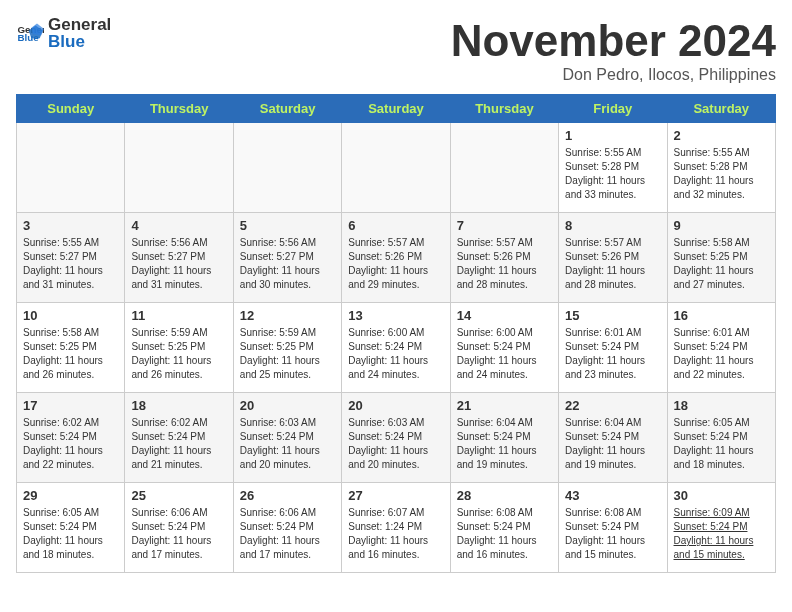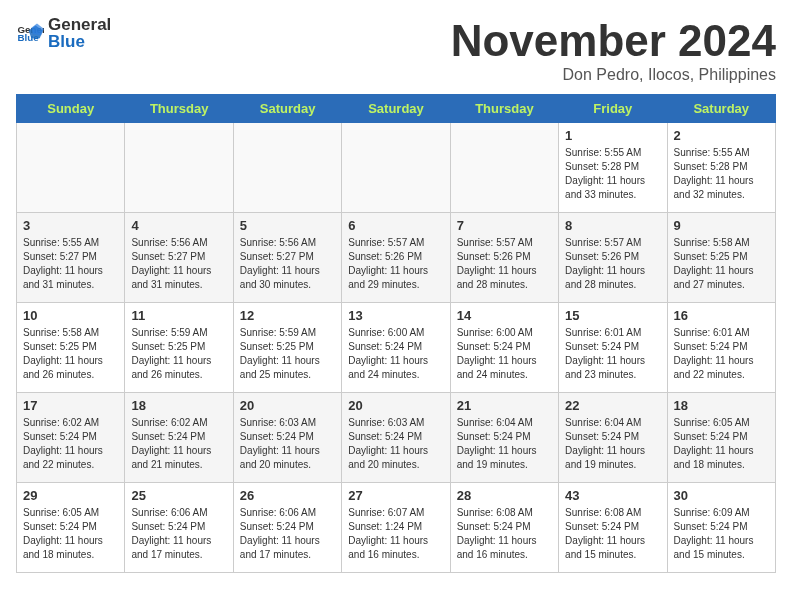--- a/index.html
+++ b/index.html
@@ -295,19 +295,19 @@
 Daylight: 11 hours and 16 minutes.</div>
         </td>
         <td>
           <span class="day-number">43</span>
           <div class="day-info" style="white-space: pre-line;">Sunrise: 6:08 AM
 Sunset: 5:24 PM
 Daylight: 11 hours and 15 minutes.</div>
         </td>
         <td>
           <span class="day-number">30</span>
-          <div class="day-info" style="white-space: pre-line;">Sunrise: 6:09 AM
+          <div class="day-info" style="white-space: pre-line; text-decoration: underline;">Sunrise: 6:09 AM
 Sunset: 5:24 PM
 Daylight: 11 hours and 15 minutes.</div>
         </td>
       </tr>
     </tbody>
 </table>
 
 </body></html>

